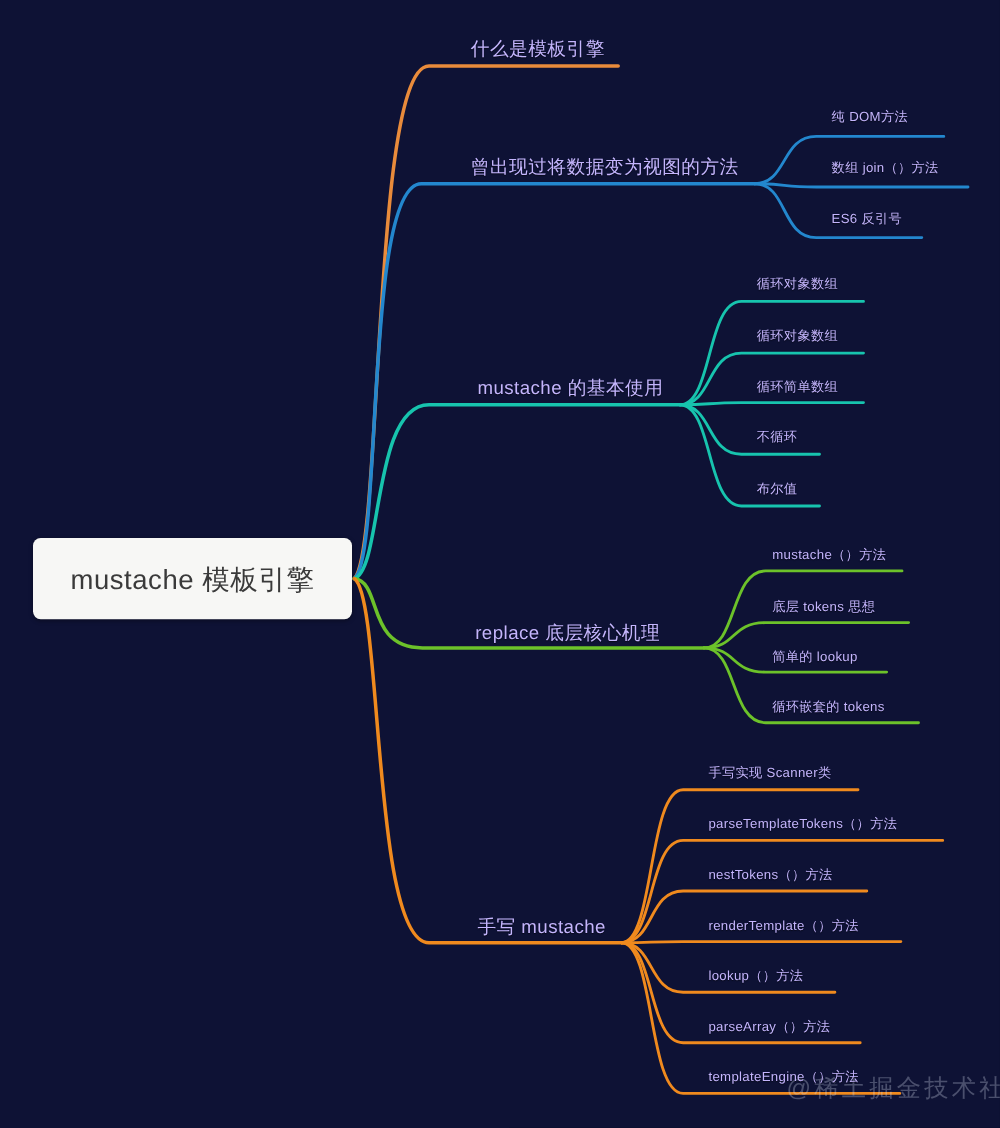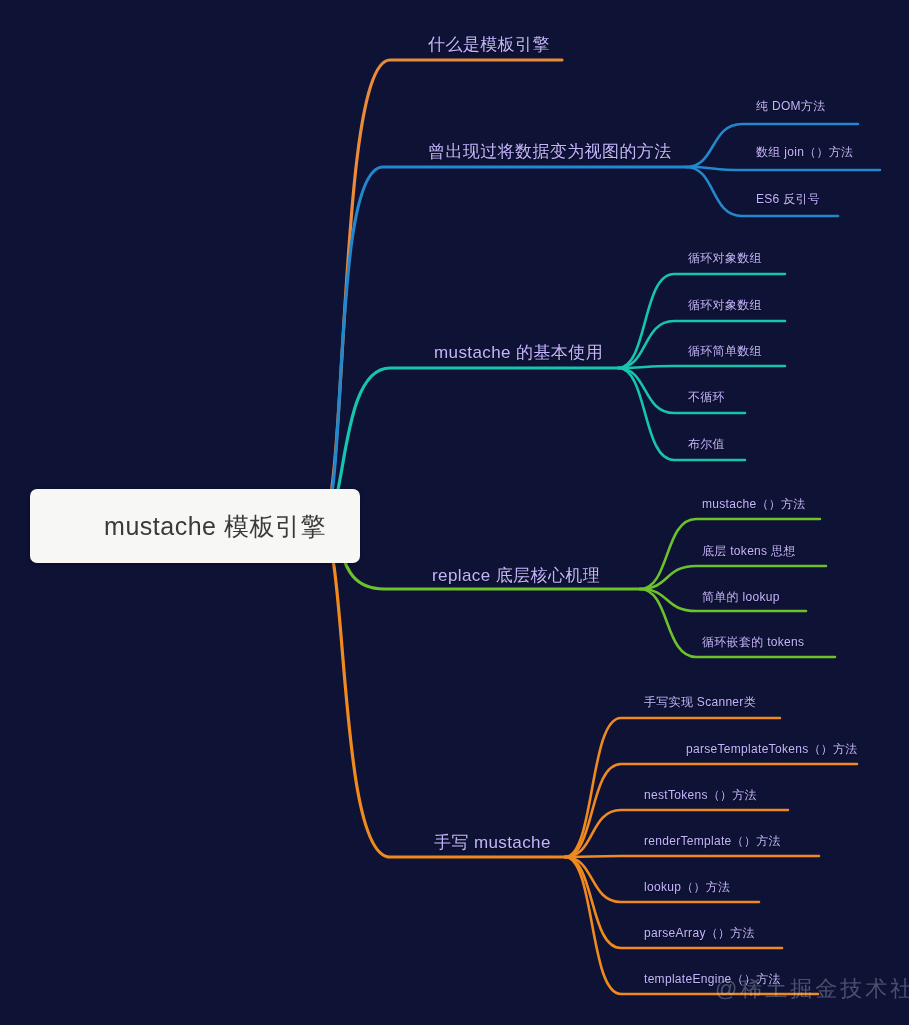--- a/index.html
+++ b/index.html
@@ -24,21 +24,20 @@
   }
   .root-node {
     position: absolute;
     background: #f7f7f5;
     border-radius: 7px;
     display: flex;
     align-items: center;
     justify-content: center;
     box-shadow: 0 1px 4px rgba(0,0,0,0.35);
     z-index: 5;
-    padding-left: 40px;
   }
   .root-label {
     color: #3a3a3a;
     font-size: 25px;
     letter-spacing: 0.5px;
     white-space: nowrap;
   }
   .node-label {
     position: absolute;
     color: #c4b5fd;
@@ -112,21 +111,21 @@
       <div class="node-label lvl2" style="left: 688px; top: 343px;">循环简单数组</div>
       <div class="node-label lvl2" style="left: 688px; top: 389px;">不循环</div>
       <div class="node-label lvl2" style="left: 688px; top: 436px;">布尔值</div>
       <div class="node-label lvl1" style="left: 432px; top: 564px;">replace 底层核心机理</div>
       <div class="node-label lvl2" style="left: 702px; top: 496px;">mustache（）方法</div>
       <div class="node-label lvl2" style="left: 702px; top: 543px;">底层 tokens 思想</div>
       <div class="node-label lvl2" style="left: 702px; top: 589px;">简单的 lookup</div>
       <div class="node-label lvl2" style="left: 702px; top: 634px;">循环嵌套的 tokens</div>
       <div class="node-label lvl1" style="left: 434px; top: 831px;">手写 mustache</div>
       <div class="node-label lvl2" style="left: 644px; top: 694px;">手写实现 Scanner类</div>
-      <div class="node-label lvl2" style="left: 644px; top: 741px; margin-left: 42px;">parseTemplateTokens（）方法</div>
+      <div class="node-label lvl2" style="left: 644px; top: 741px;">parseTemplateTokens（）方法</div>
       <div class="node-label lvl2" style="left: 644px; top: 787px;">nestTokens（）方法</div>
       <div class="node-label lvl2" style="left: 644px; top: 833px;">renderTemplate（）方法</div>
       <div class="node-label lvl2" style="left: 644px; top: 879px;">lookup（）方法</div>
       <div class="node-label lvl2" style="left: 644px; top: 925px;">parseArray（）方法</div>
       <div class="node-label lvl2" style="left: 644px; top: 971px;">templateEngine（）方法</div>
     </div>
 
   <div class="watermark" style="left: 715px; top: 974px;">@稀土掘金技术社区</div>
 
 </div>

